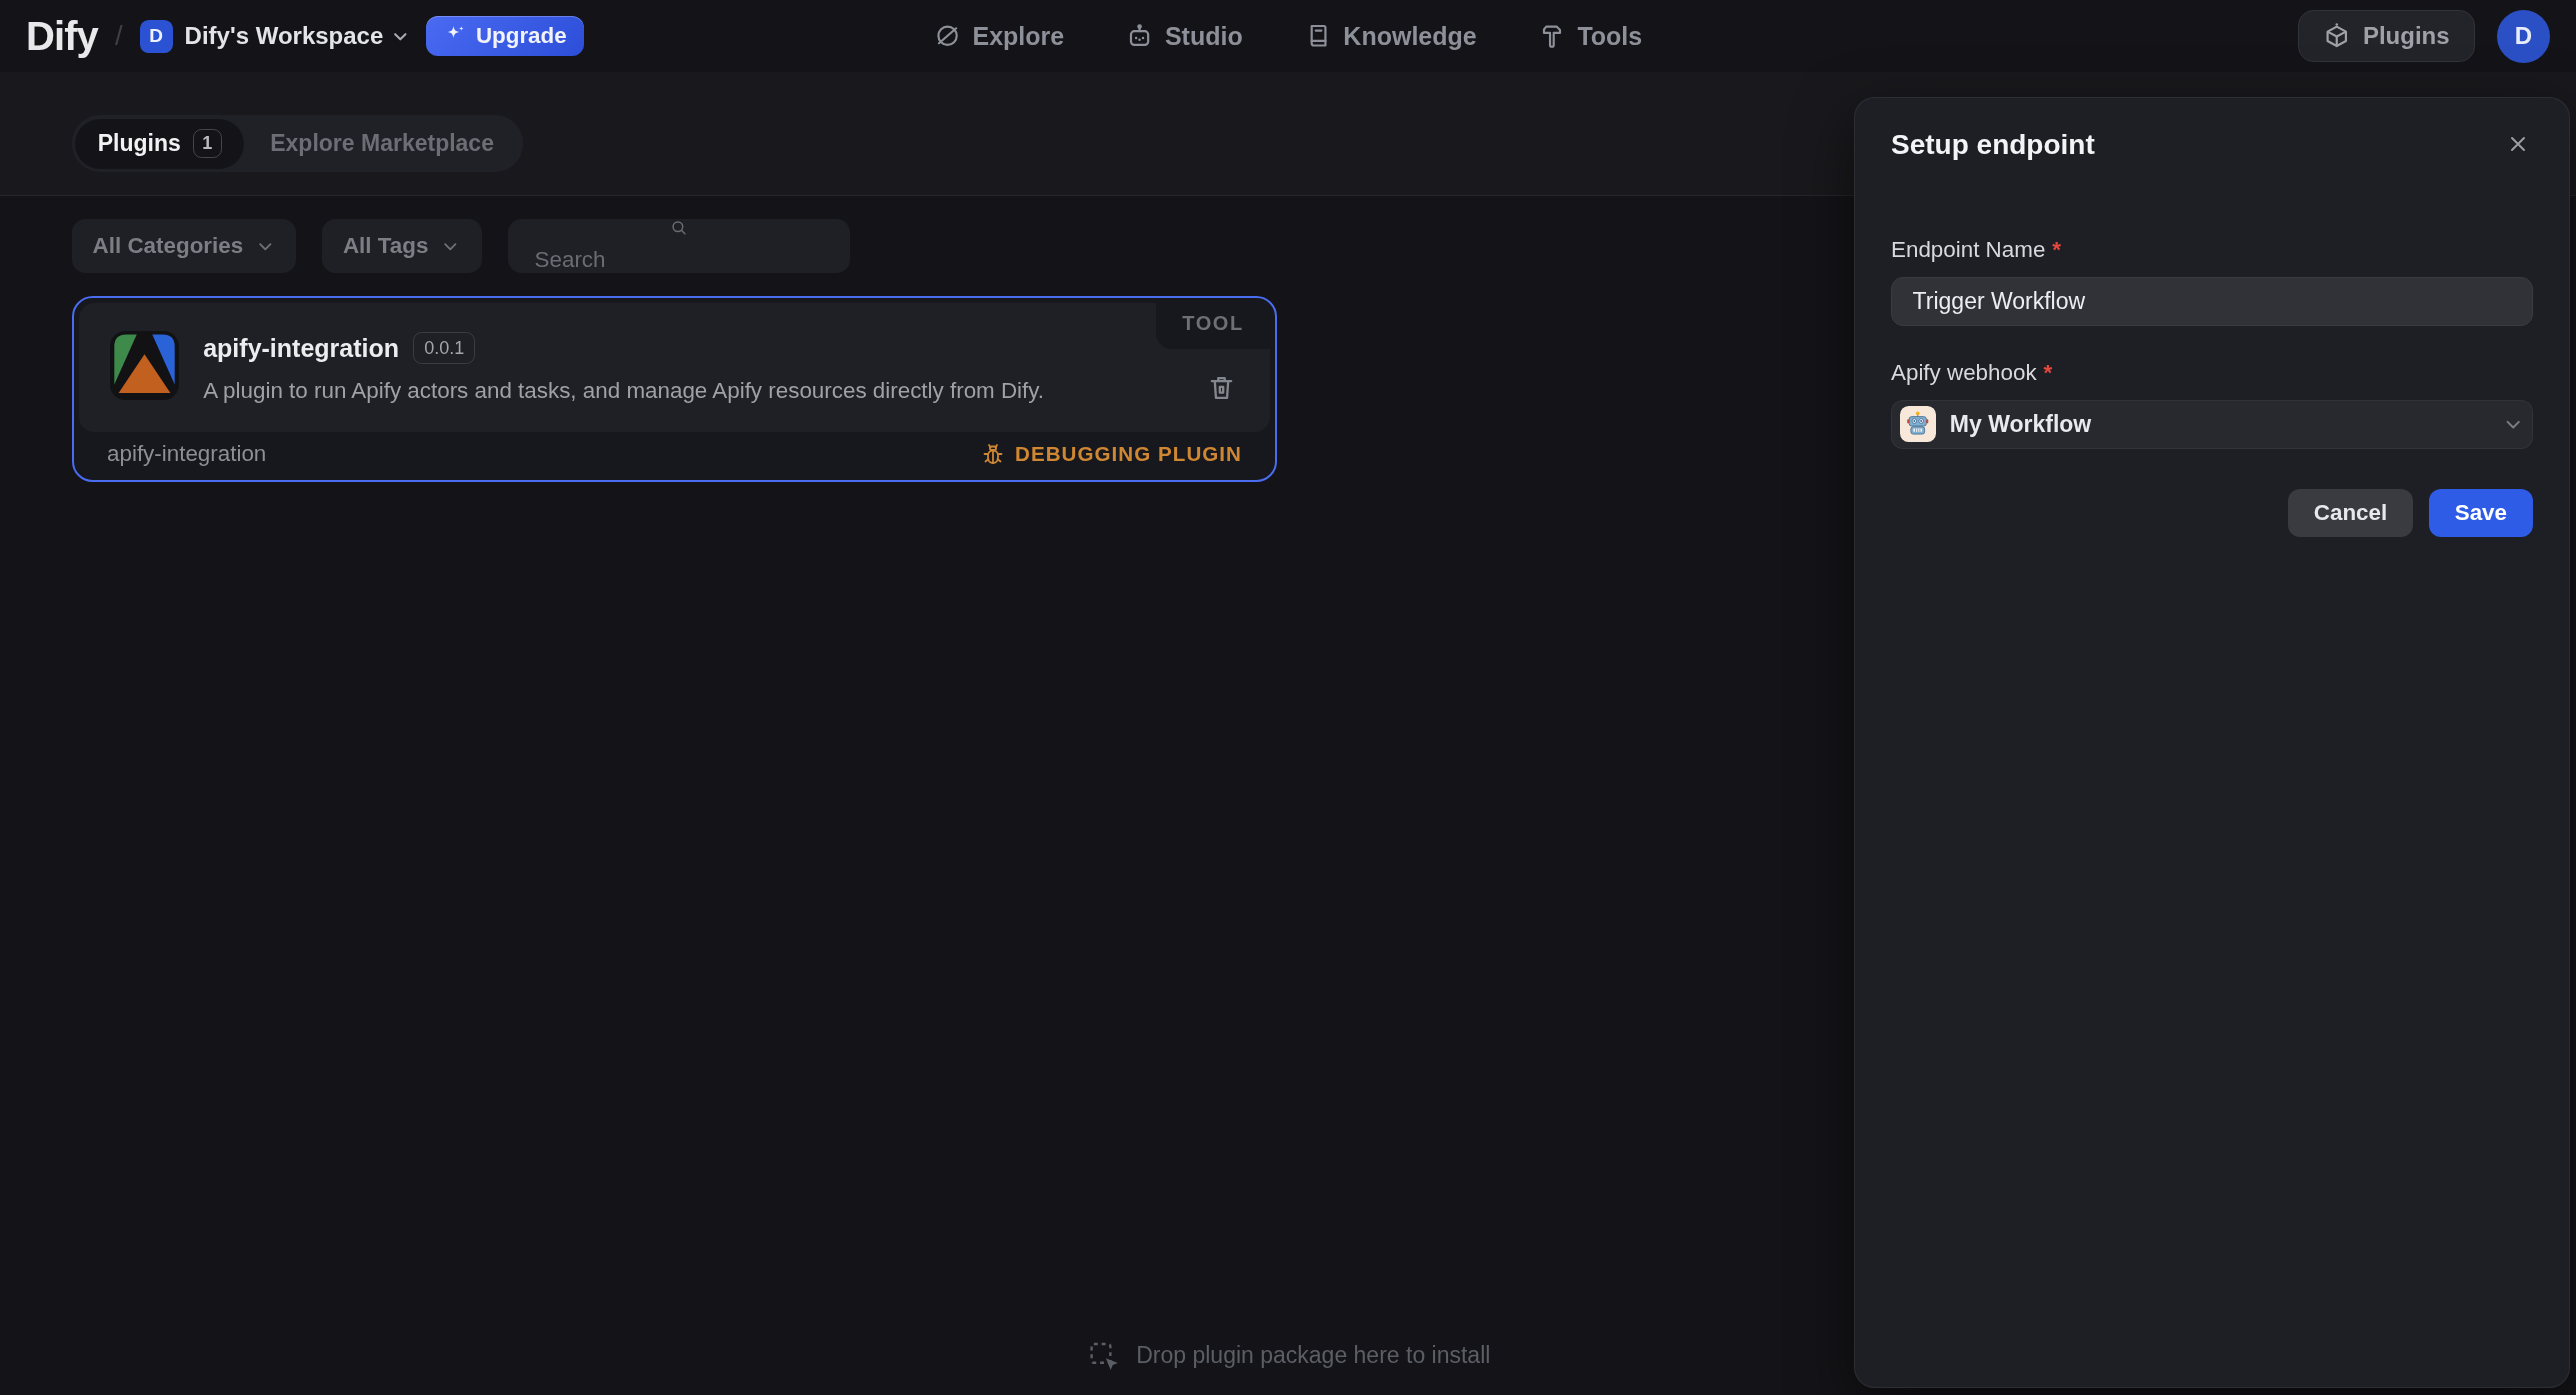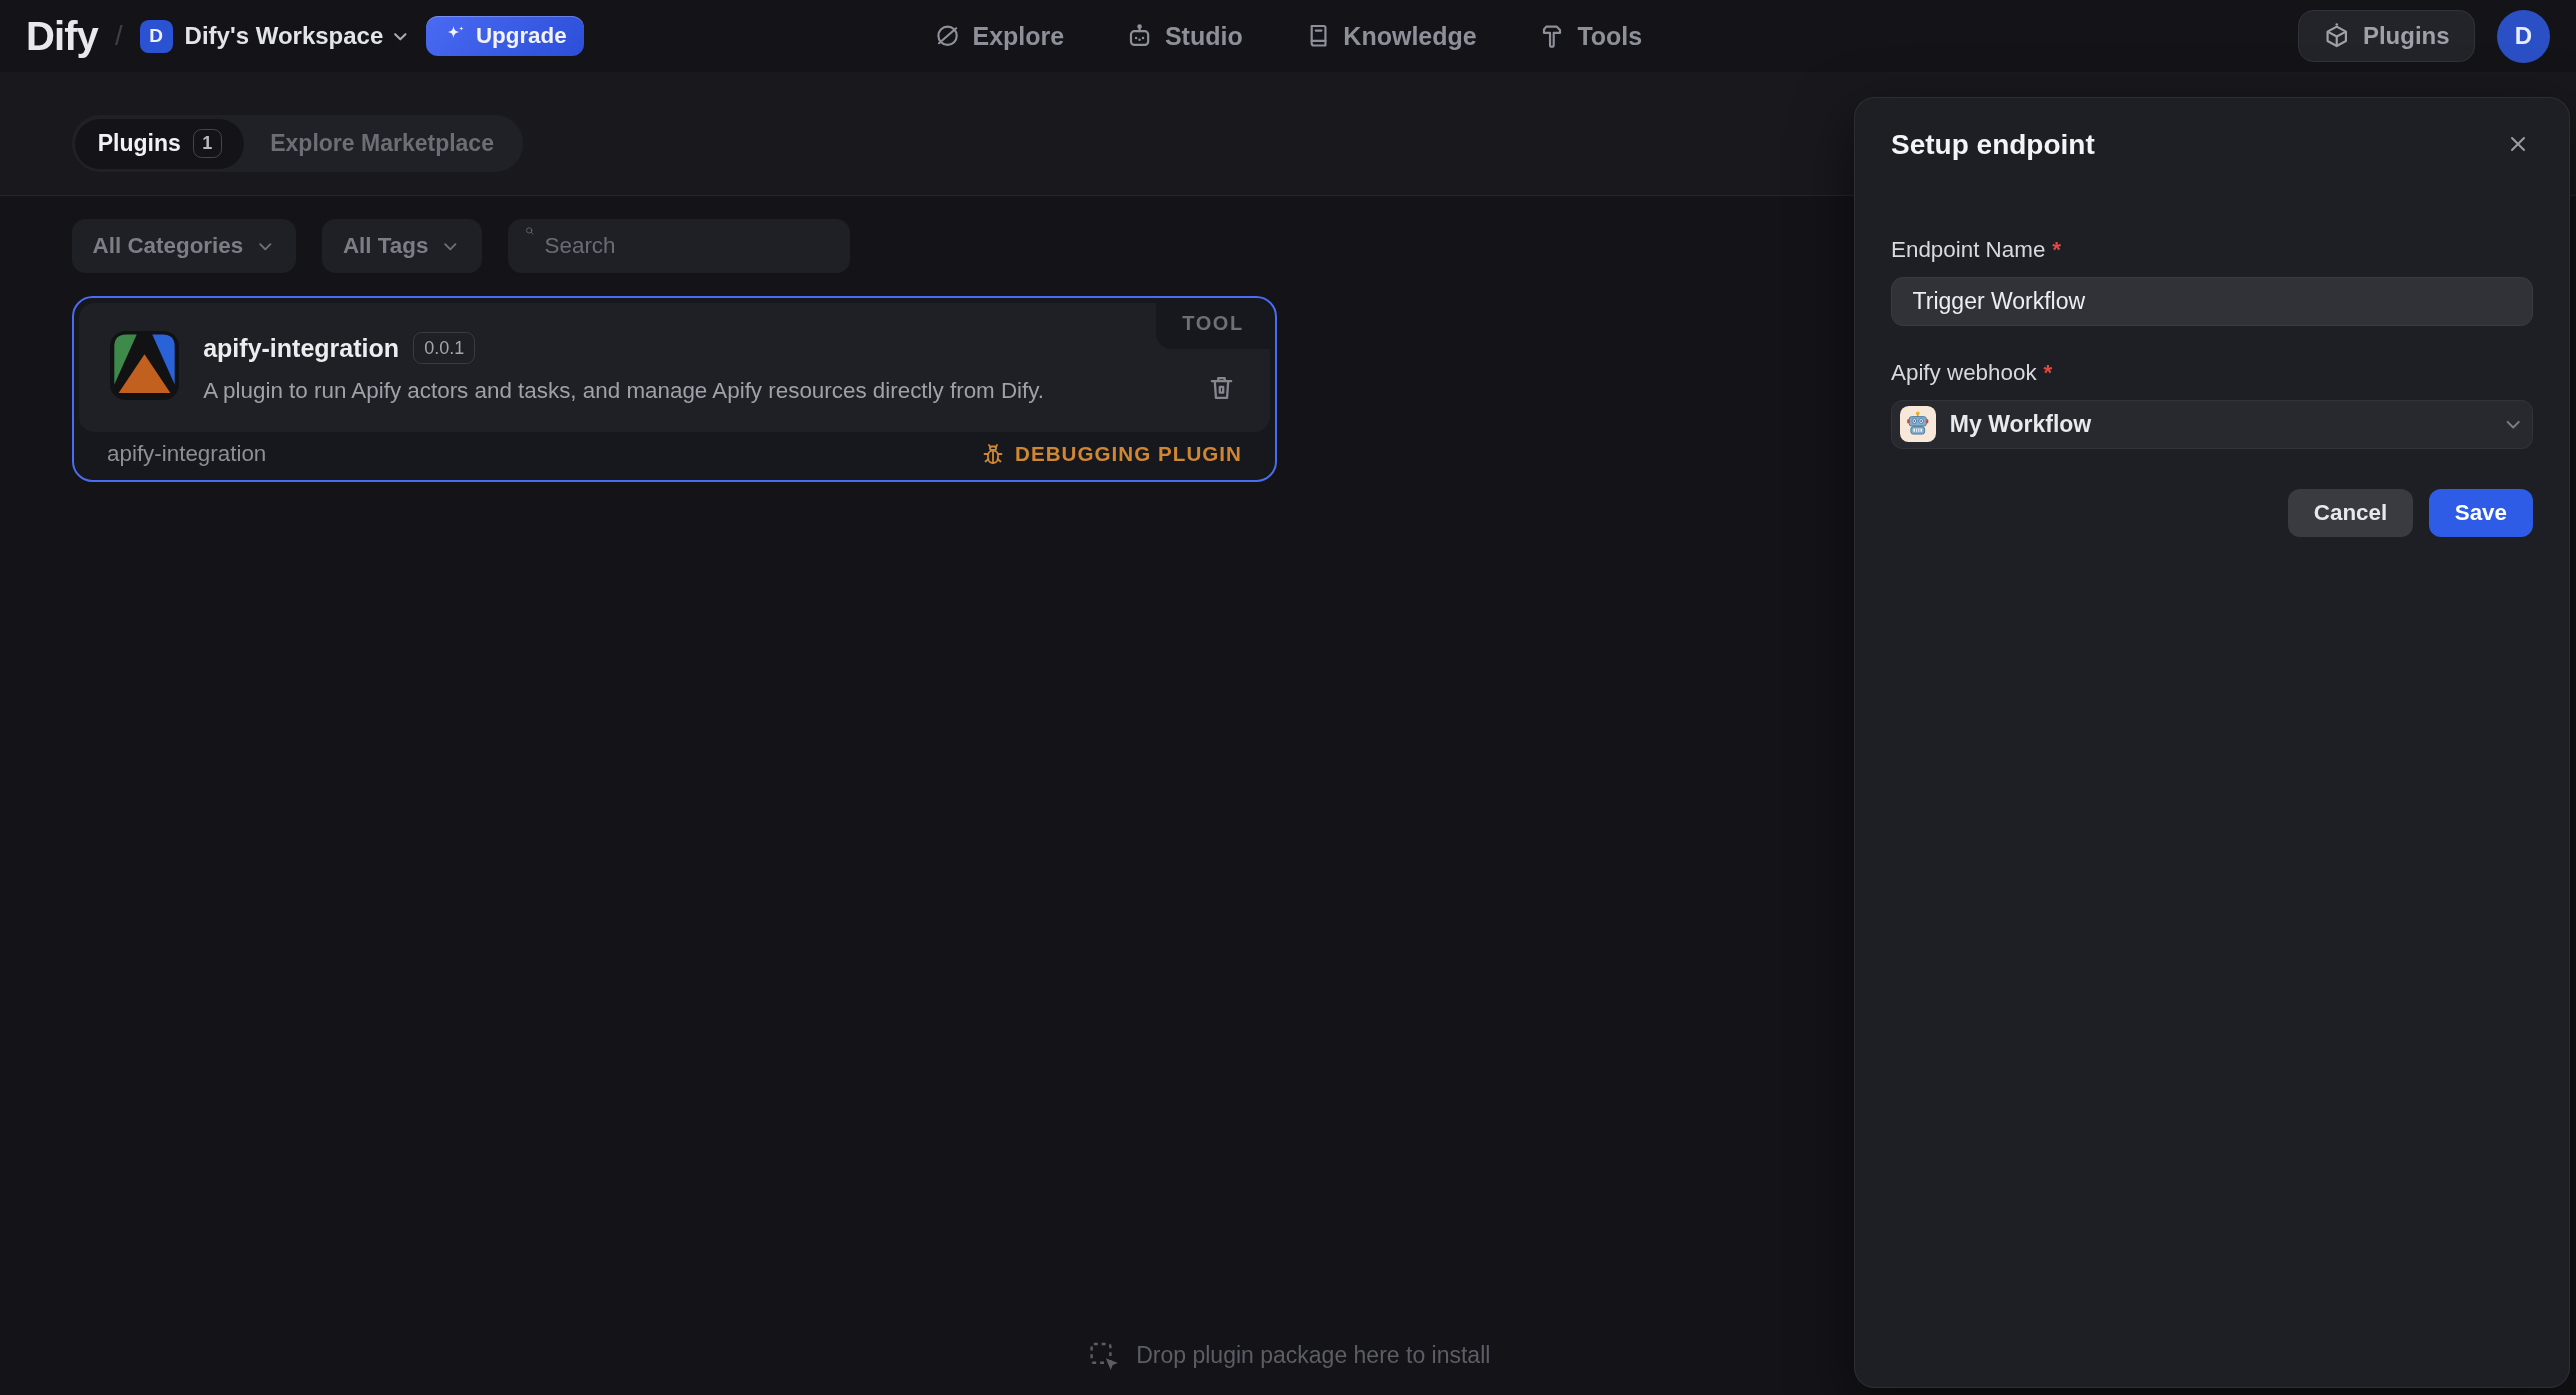--- a/index.html
+++ b/index.html
@@ -80,21 +80,21 @@
   
   .toolbar { position:absolute; top:219px; left:72px; display:flex; gap:26px; }
   .filter-pill {
     height:54px; border-radius:13.8px; background:#1f2026;
     display:flex; align-items:center; padding:0 20.6px; gap:12px;
     color:#7c7e86; cursor:pointer;
   }
   .filter-pill span { font-size:22.4px; font-weight:600; }
   .search-box {
     width:342px; height:54px; border-radius:13.8px; background:#1f2026;
-    display:flex; padding:0 17px; gap:10.3px; color:#6a6c74;
+    display:flex; align-items:center; padding:0 17px; gap:10.3px; color:#6a6c74;flex-direction:column;
   }
   .search-box input {
     flex:1; background:transparent; border:none; outline:none;
     font-family:"Liberation Sans",sans-serif; font-size:22.4px; color:#d7d8dc;
   }
   .search-box input::placeholder { color:#6a6c74; }
 
   
   .plugin-card {
     position:absolute; left:72px; top:296px; width:1205px; height:186px;

